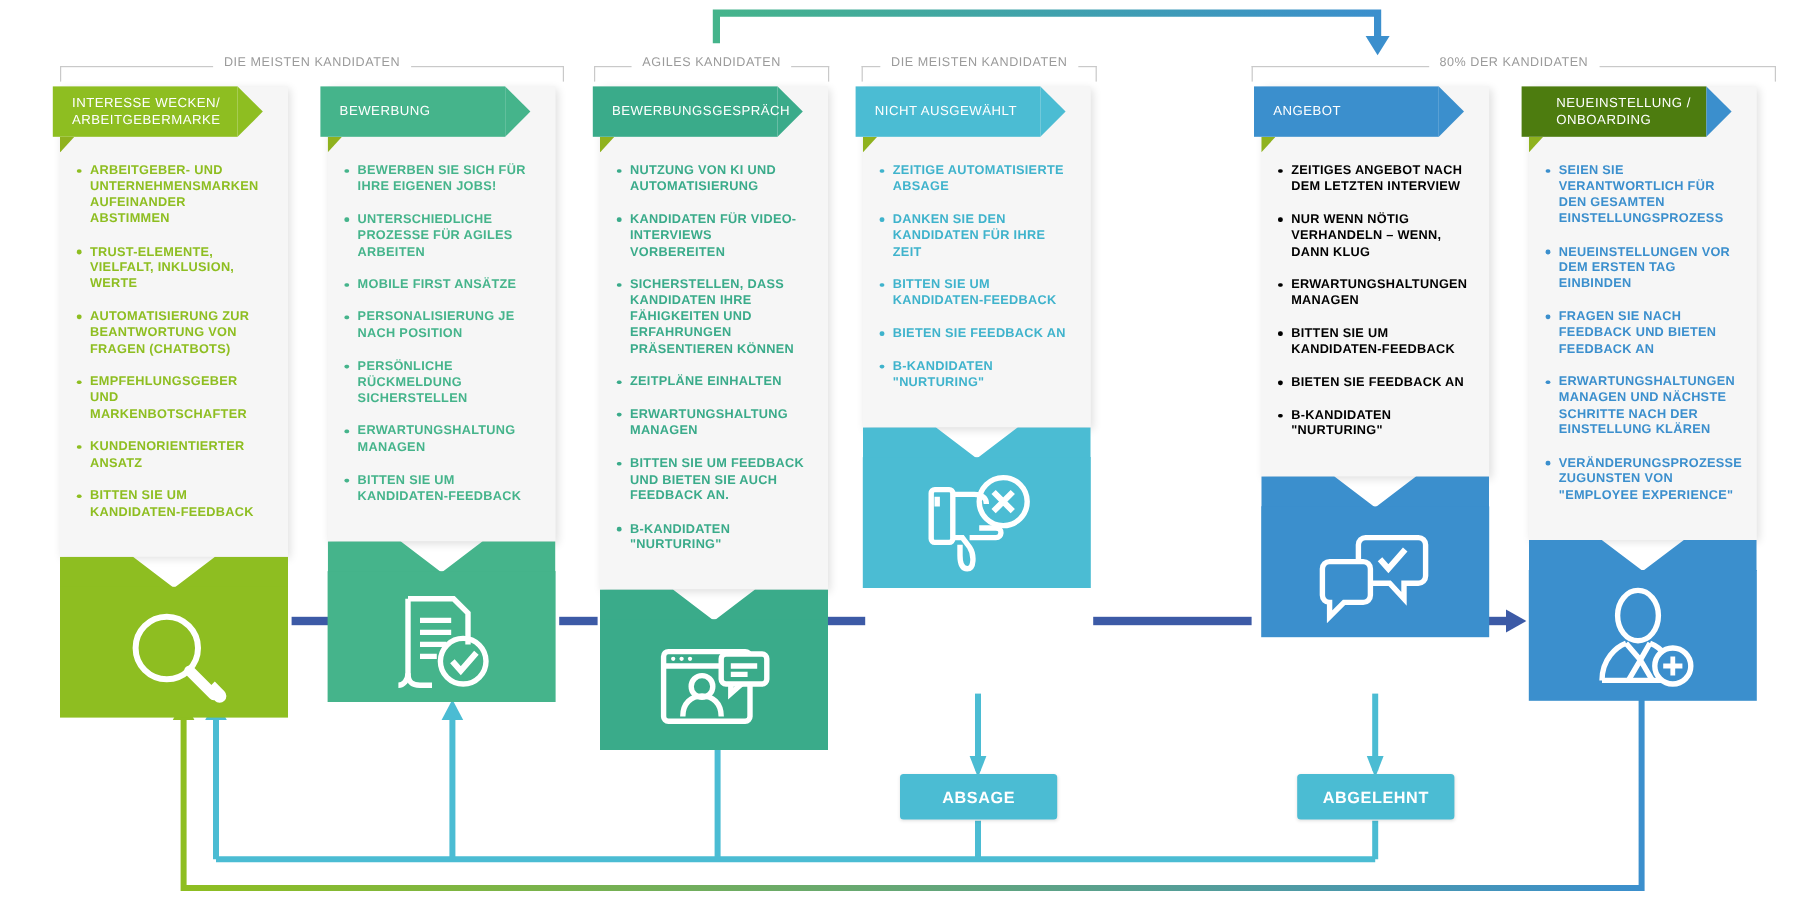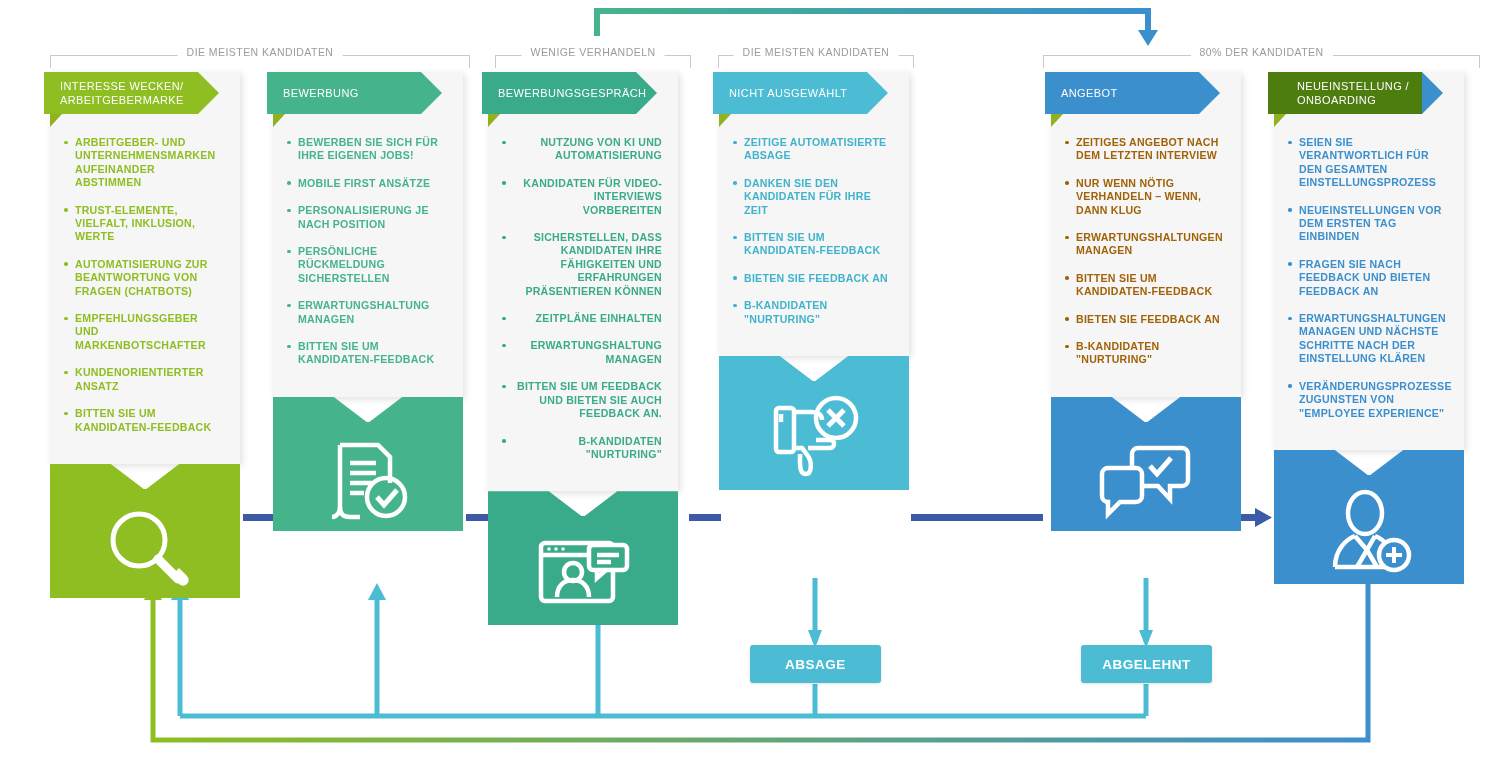--- a/index.html
+++ b/index.html
@@ -127,21 +127,21 @@
       <div class="bracket" style="left: 50px; top: 44px; width: 420px;">
         <div class="bline" style="left:0;width:420px;"></div>
         <div class="btick" style="left:0;"></div>
         <div class="btick" style="left:419px;"></div>
         <div class="blabel">DIE MEISTEN KANDIDATEN</div>
       </div>
       <div class="bracket" style="left: 495px; top: 44px; width: 196px;">
         <div class="bline" style="left:0;width:196px;"></div>
         <div class="btick" style="left:0;"></div>
         <div class="btick" style="left:195px;"></div>
-        <div class="blabel">WENIGE VERHANDELN</div>
+        <div class="blabel">AGILES KANDIDATEN</div>
       </div>
       <div class="bracket" style="left: 718px; top: 44px; width: 196px;">
         <div class="bline" style="left:0;width:196px;"></div>
         <div class="btick" style="left:0;"></div>
         <div class="btick" style="left:195px;"></div>
         <div class="blabel">DIE MEISTEN KANDIDATEN</div>
       </div>
       <div class="bracket" style="left: 1043px; top: 44px; width: 437px;">
         <div class="bline" style="left:0;width:437px;"></div>
         <div class="btick" style="left:0;"></div>
@@ -209,20 +209,21 @@
         </div>
       </div>
       <div class="card" style="left: 273px;">
         <div class="body">
           <div class="tag" style="background:#45b48b;color:#45b48b;text-align:center;">
             <div class="tagtxt" style="color:#fff;"><span>BEWERBUNG</span></div>
           </div>
           <div class="tagfold"></div>
           <ul style="color:#45b48b;">
             <li>BEWERBEN SIE SICH FÜR IHRE EIGENEN JOBS!</li>
+            <li>UNTERSCHIEDLICHE PROZESSE FÜR AGILES ARBEITEN</li>
             <li>MOBILE FIRST ANSÄTZE</li>
             <li>PERSONALISIERUNG JE NACH POSITION</li>
             <li>PERSÖNLICHE RÜCKMELDUNG SICHERSTELLEN</li>
             <li>ERWARTUNGSHALTUNG MANAGEN</li>
             <li>BITTEN SIE UM KANDIDATEN-FEEDBACK</li>
           </ul>
         </div>
         <div class="foot">
           <div class="notch" style="background:#45b48b;"></div>
           <div class="fill" style="background:#45b48b;"></div>
@@ -231,21 +232,21 @@
       <path d="M20 12 h38 l12 12 v26"></path>
       <path d="M20 12 v62 c0 8 4 10 10 10 h10"></path>
       <path d="M20 74 c0 6 -4 10 -8 10"></path>
       <path d="M30 30 h26 M30 40 h26 M30 50 h22 M30 60 h14"></path>
       <circle cx="66" cy="64" r="19"></circle>
       <path d="M57 64 l7 8 l13 -15" stroke-width="5"></path>
     </svg>
           </div>
         </div>
       </div>
-      <div class="card" style="left: 488px; text-align: right;">
+      <div class="card" style="left: 500px;">
         <div class="body">
           <div class="tag" style="background:#3aab8a;color:#3aab8a;">
             <div class="tagtxt" style="color:#fff;"><span>BEWERBUNGSGESPRÄCH</span></div>
           </div>
           <div class="tagfold"></div>
           <ul style="color:#3aab8a;">
             <li>NUTZUNG VON KI UND AUTOMATISIERUNG</li>
             <li>KANDIDATEN FÜR VIDEO-INTERVIEWS VORBEREITEN</li>
             <li>SICHERSTELLEN, DASS KANDIDATEN IHRE FÄHIGKEITEN UND ERFAHRUNGEN PRÄSENTIEREN KÖNNEN</li>
             <li>ZEITPLÄNE EINHALTEN</li>
@@ -301,21 +302,21 @@
     </svg>
           </div>
         </div>
       </div>
       <div class="card" style="left: 1051px;">
         <div class="body">
           <div class="tag" style="background:#3b8fcd;color:#3b8fcd;">
             <div class="tagtxt" style="color:#fff;"><span>ANGEBOT</span></div>
           </div>
           <div class="tagfold"></div>
-          <ul style="color:#a16207;">
+          <ul style="color:#000000;">
             <li>ZEITIGES ANGEBOT NACH DEM LETZTEN INTERVIEW</li>
             <li>NUR WENN NÖTIG VERHANDELN – WENN, DANN KLUG</li>
             <li>ERWARTUNGSHALTUNGEN MANAGEN</li>
             <li>BITTEN SIE UM KANDIDATEN-FEEDBACK</li>
             <li>BIETEN SIE FEEDBACK AN</li>
             <li>B-KANDIDATEN "NURTURING"</li>
           </ul>
         </div>
         <div class="foot">
           <div class="notch" style="background:#3b8fcd;"></div>

